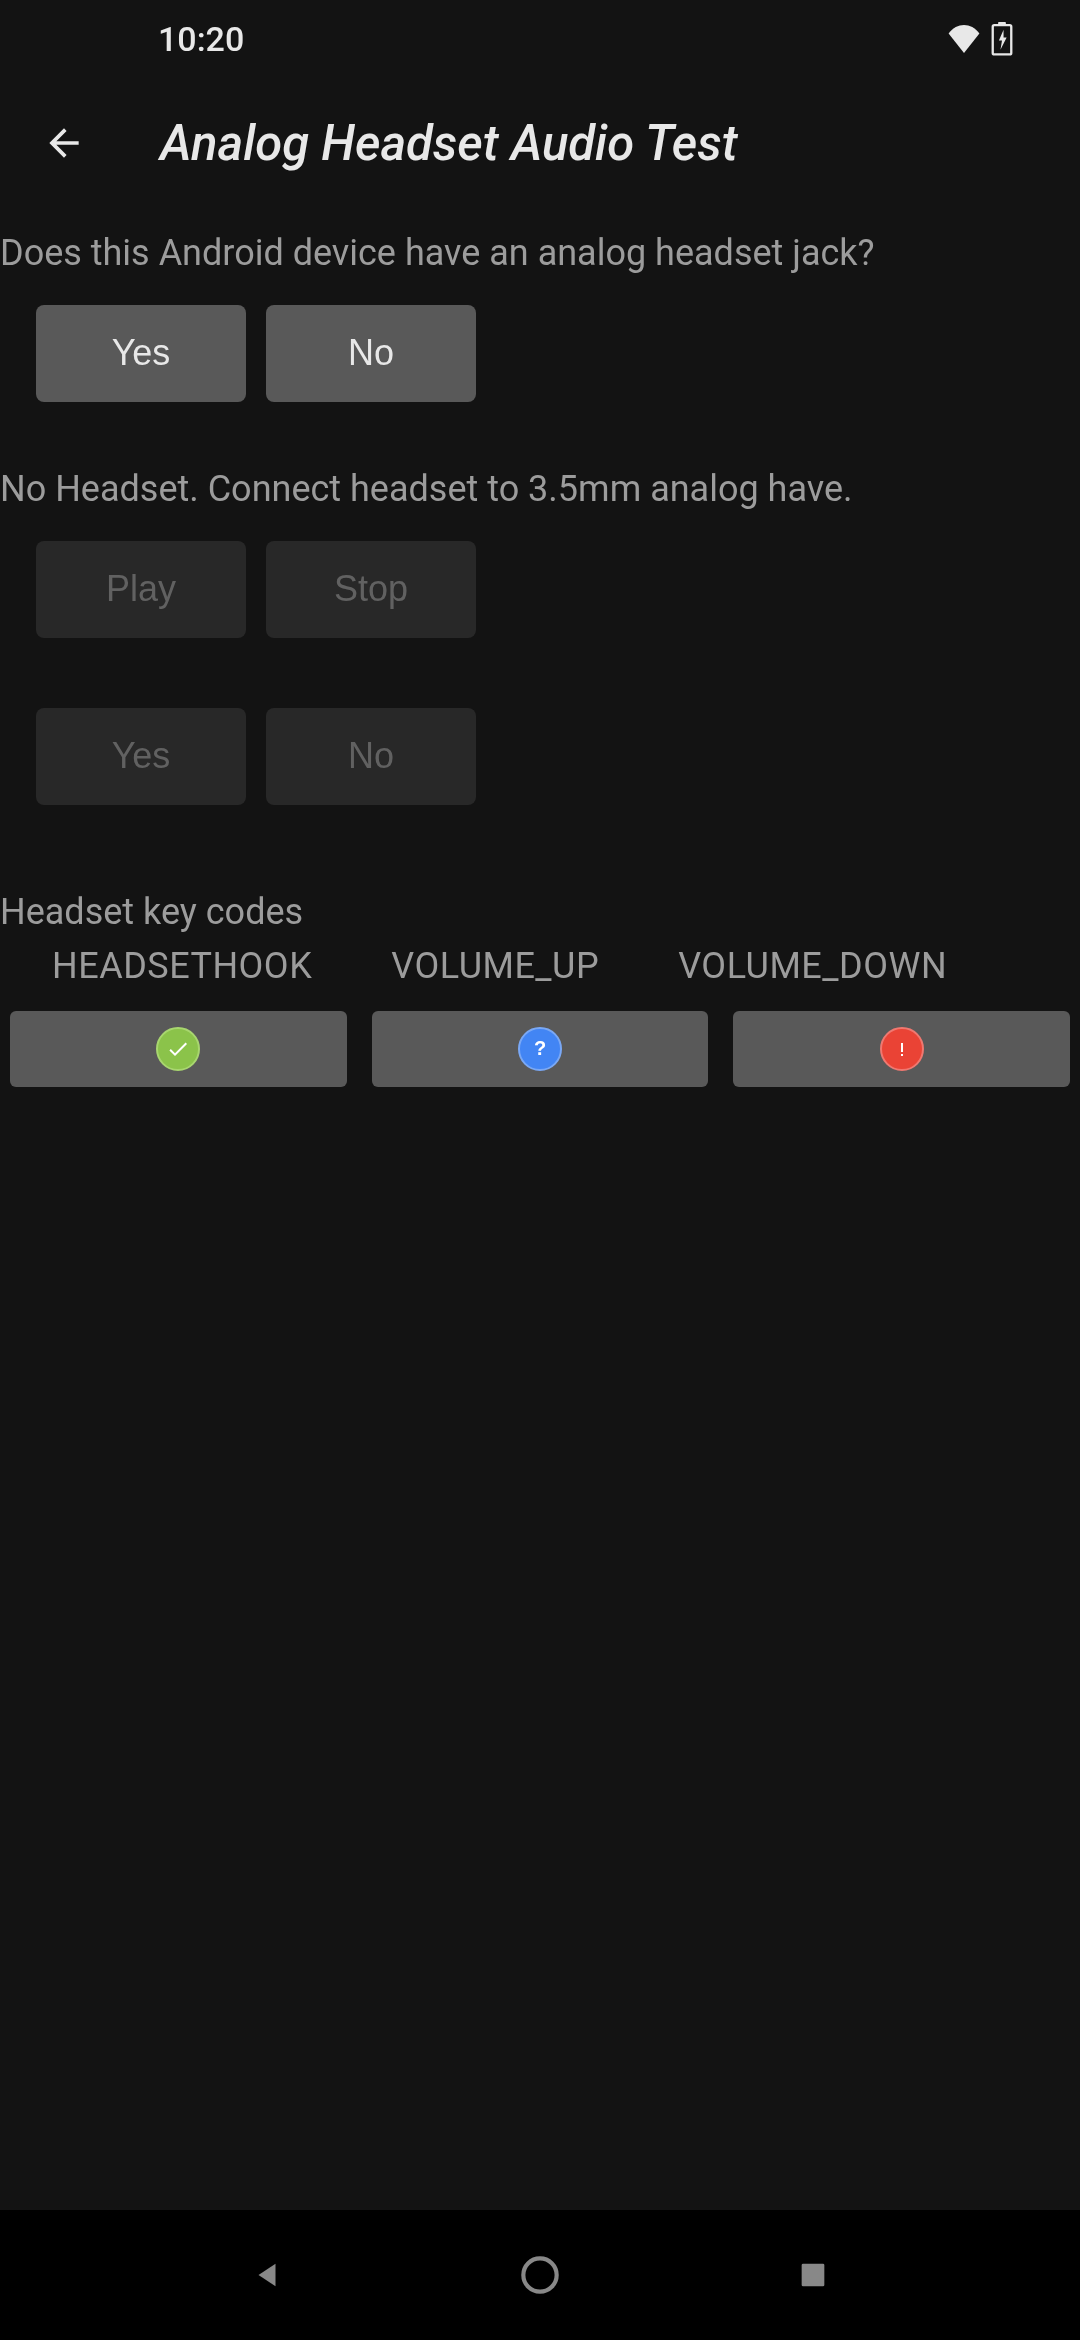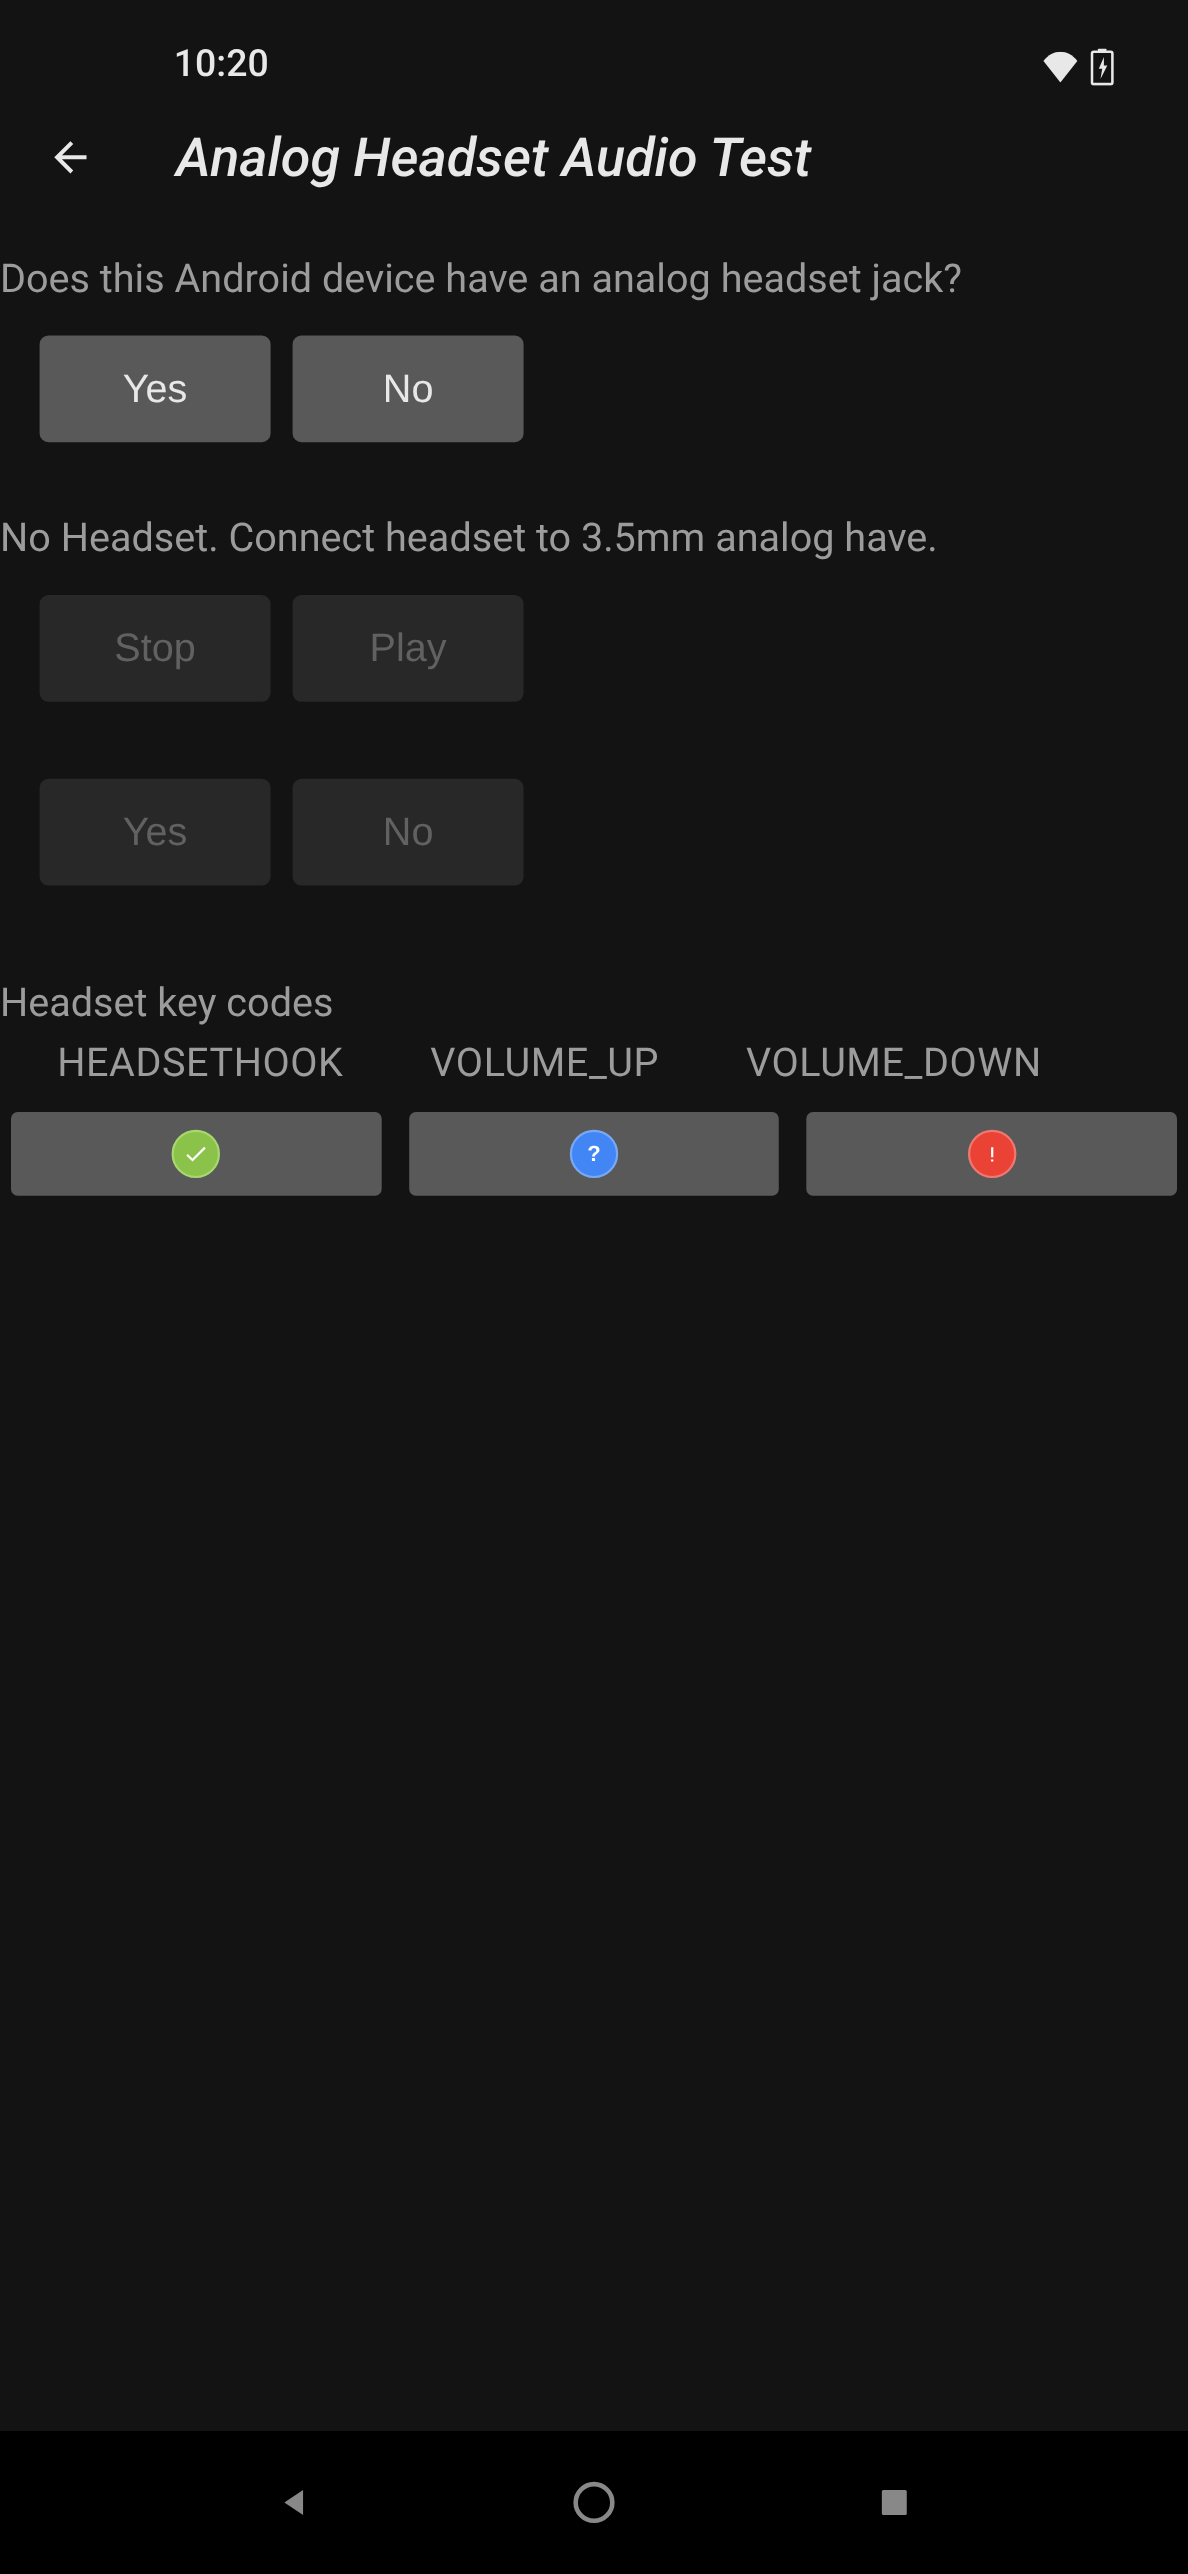--- a/index.html
+++ b/index.html
@@ -13,21 +13,21 @@
     height: 2340px;
     background: #131313;
     font-family: Roboto, Arial, sans-serif;
     overflow: hidden;
     position: relative;
   }
   
   .status-bar {
     height: 78px;
     display: flex;
-    align-items: flex-end;
+    align-items: center;
     justify-content: space-between;
     padding: 0 67px 0 158px;
     color: #e8e8e8;
   }
   
   .status-time {
     font-size: 34px;
     font-weight: 500;
   }
   
@@ -220,22 +220,22 @@
   <div class="question-text">Does this Android device have an analog headset jack?</div>
 
   <div class="button-row">
     <button class="btn">Yes</button>
     <button class="btn">No</button>
   </div>
 
   <div class="status-text">No Headset. Connect headset to 3.5mm analog have.</div>
 
   <div class="button-row">
+    <button class="btn disabled">Play</button>
     <button class="btn disabled">Stop</button>
-    <button class="btn disabled">Play</button>
   </div>
 
   <div class="button-row" style="padding-top:42px;">
     <button class="btn disabled">Yes</button>
     <button class="btn disabled">No</button>
   </div>
 
   <div class="keycodes-header">Headset key codes</div>
 
   <div class="keycodes-row">

